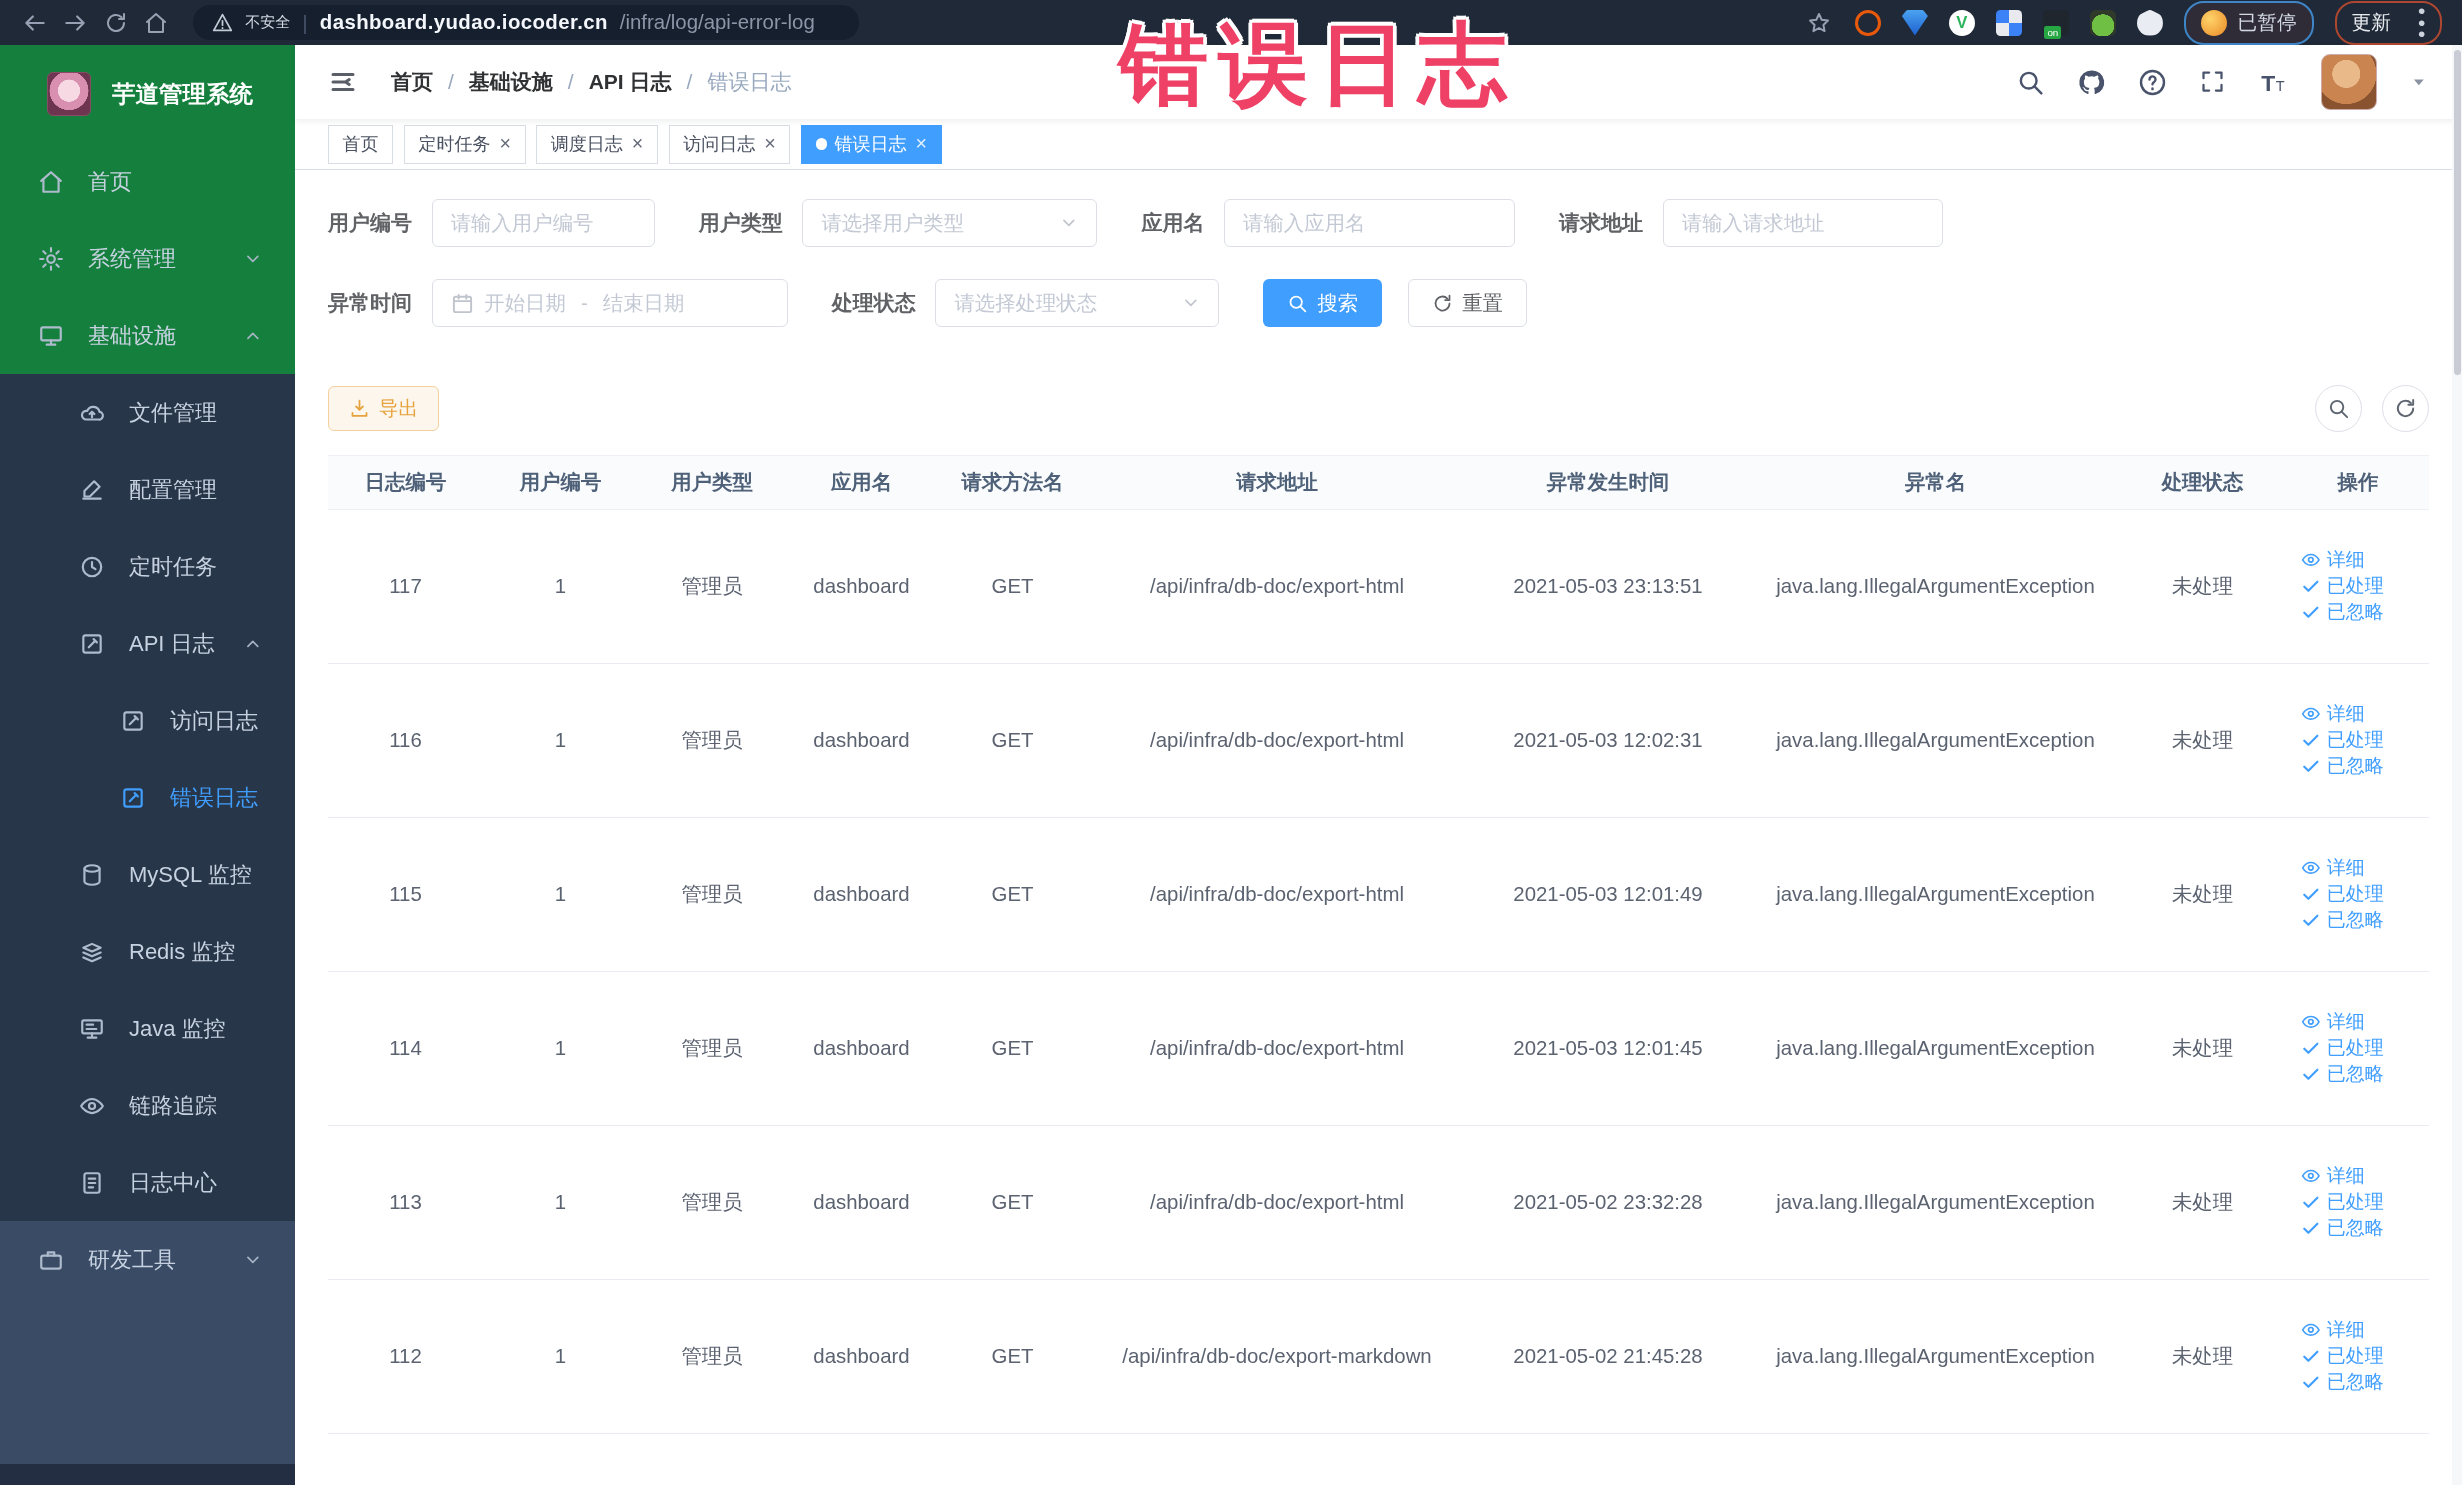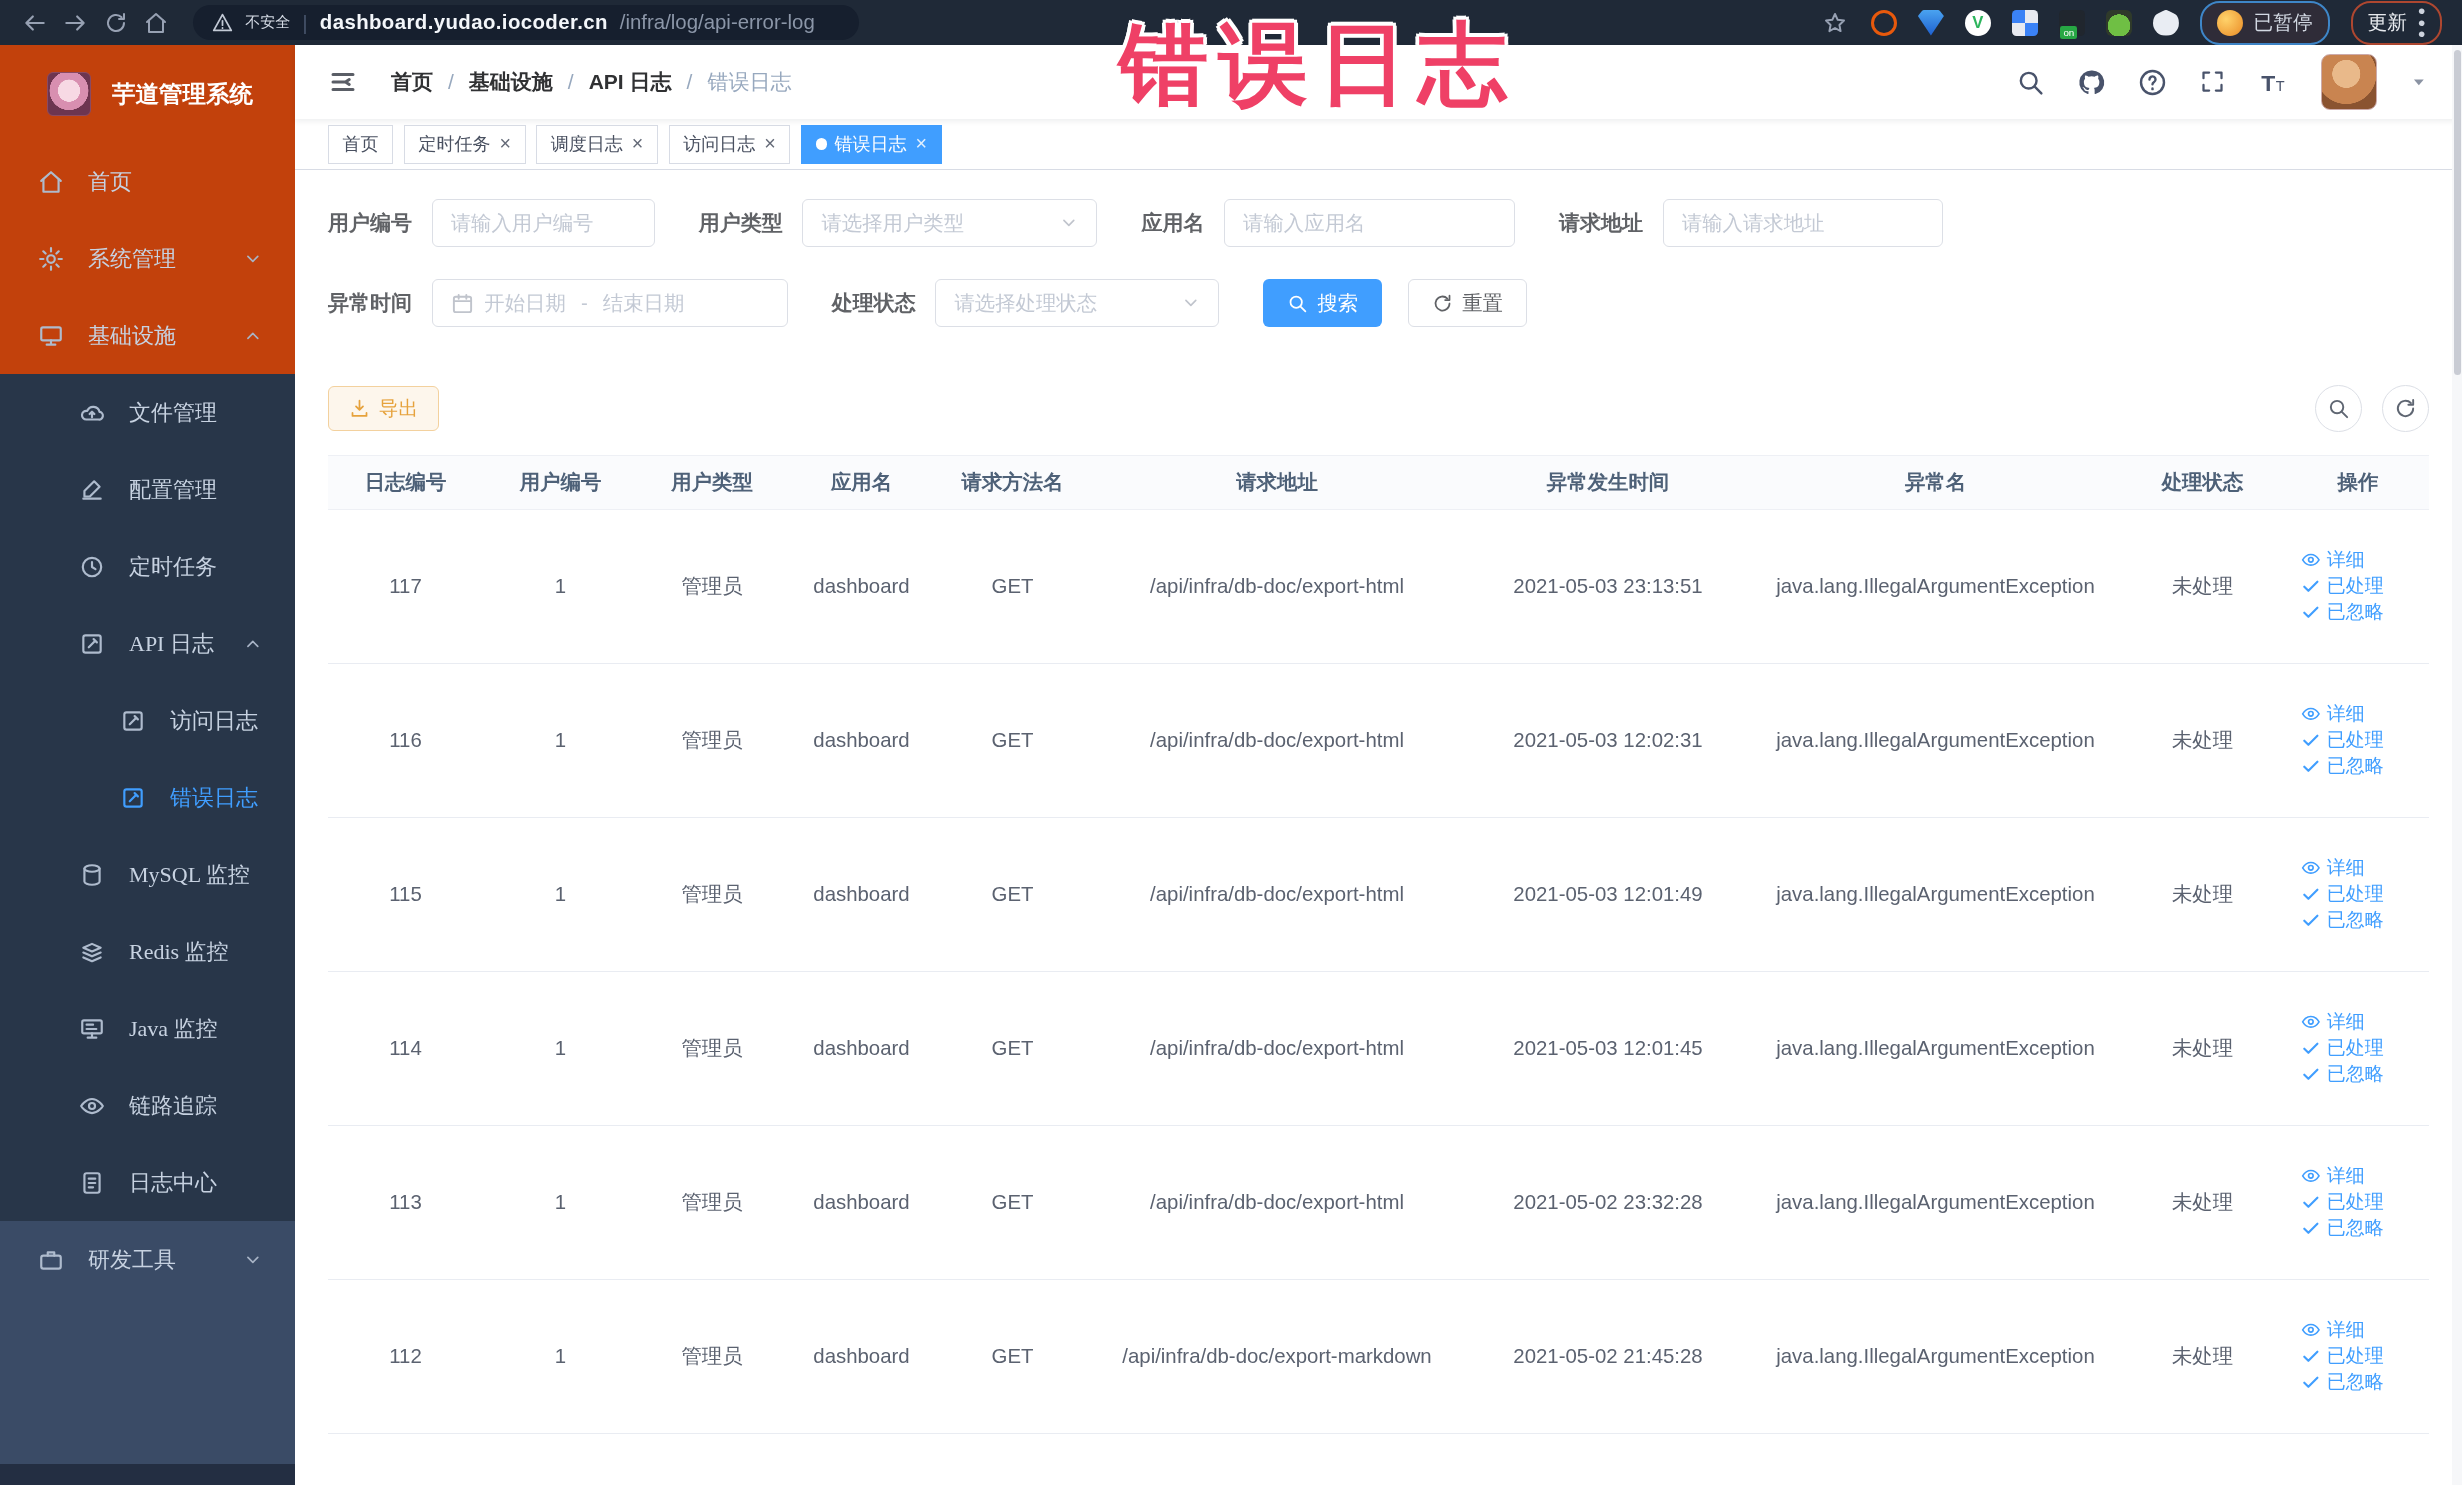--- a/index.html
+++ b/index.html
@@ -14,29 +14,29 @@
   .addr { width:666px; height:35px; margin-left:10.6px; background:#161f2e; border-radius:17.4px; display:flex; align-items:center; padding:0 19.7px; gap:12px; }
   .addr .warn { color:#c3cad6; }
   .addr .sec { font-size:15px; color:#d4dae4; }
   .addr .sep { color:#46536a; font-size:21px; }
   .addr .domain { color:#f3f6fa; font-weight:bold; font-size:20.4px; letter-spacing:0.4px; }
   .addr .path { color:#8b96a8; font-size:20.4px; }
   .chrome-right { margin-left:auto; display:flex; align-items:center; gap:21px; }
   .extic { width:26px; height:26px; border-radius:6px; flex:0 0 auto; position:relative; }
   .pill { height:44px; border-radius:19.7px; display:flex; align-items:center; gap:10.6px; padding:0 15px; font-size:19.7px; }
   .paused { border:2.3px solid #3e86c8; color:#d3d9e3; background:rgba(120,60,60,.18); }
-  .update { border:2.3px solid #ae4730; color:#e7eaee; gap:11px; }
+  .update { border:2.3px solid #ae4730; color:#e7eaee; gap:27px; }
   .emoji { width:26px; height:26px; border-radius:50%; background:radial-gradient(circle at 35% 35%, #ffd36b, #f0a03a 70%, #d97f1e); }
   .vdots { color:#cdd3dd; font-size:21px; letter-spacing:0; line-height:.55; text-align:center; }
 
   
   .app { display:flex; height:1440px; }
 
   
-  .sidebar { width:295px; background:#c2410c; flex:0 0 auto; display:flex; flex-direction:column;font-family:Liberation Serif, serif; }
+  .sidebar { width:295px; background:#15803d; flex:0 0 auto; display:flex; flex-direction:column; }
   .logo-row { height:98px; display:flex; align-items:center; padding-left:47px; gap:21px; }
   .logo-img { width:44px; height:44px; border-radius:6px; background:radial-gradient(circle at 50% 42%, #f7d9e4 0 34%, #d88fb0 35% 60%, #6d3550 61%); border:1.5px solid #8a4a63; }
   .logo-title { color:#fff; font-weight:bold; font-size:23.5px; }
   .mitem { height:77px; display:flex; align-items:center; padding-left:38px; gap:24px; font-size:22px; color:#c7d2e1; cursor:pointer; }
   .mitem .si { width:26px; height:26px; color:#aebbcd; flex:0 0 auto; }
   .mitem .chev { margin-left:auto; margin-right:32px; width:19.7px; height:19.7px; color:#a8b4c6; }
   .submenu { background:#283649; }
   .submenu .mitem { padding-left:79px; }
   .submenu .mitem.lvl3 { padding-left:120px; }
   .mitem.active { color:#409eff; }

